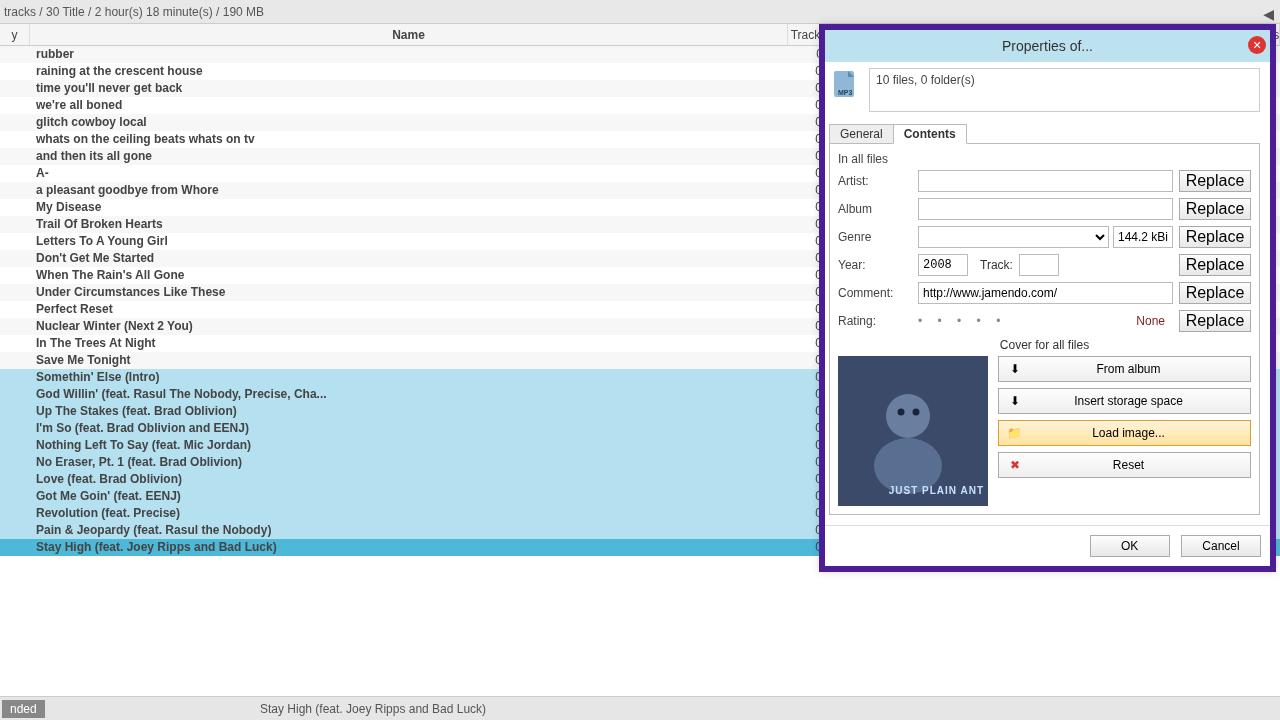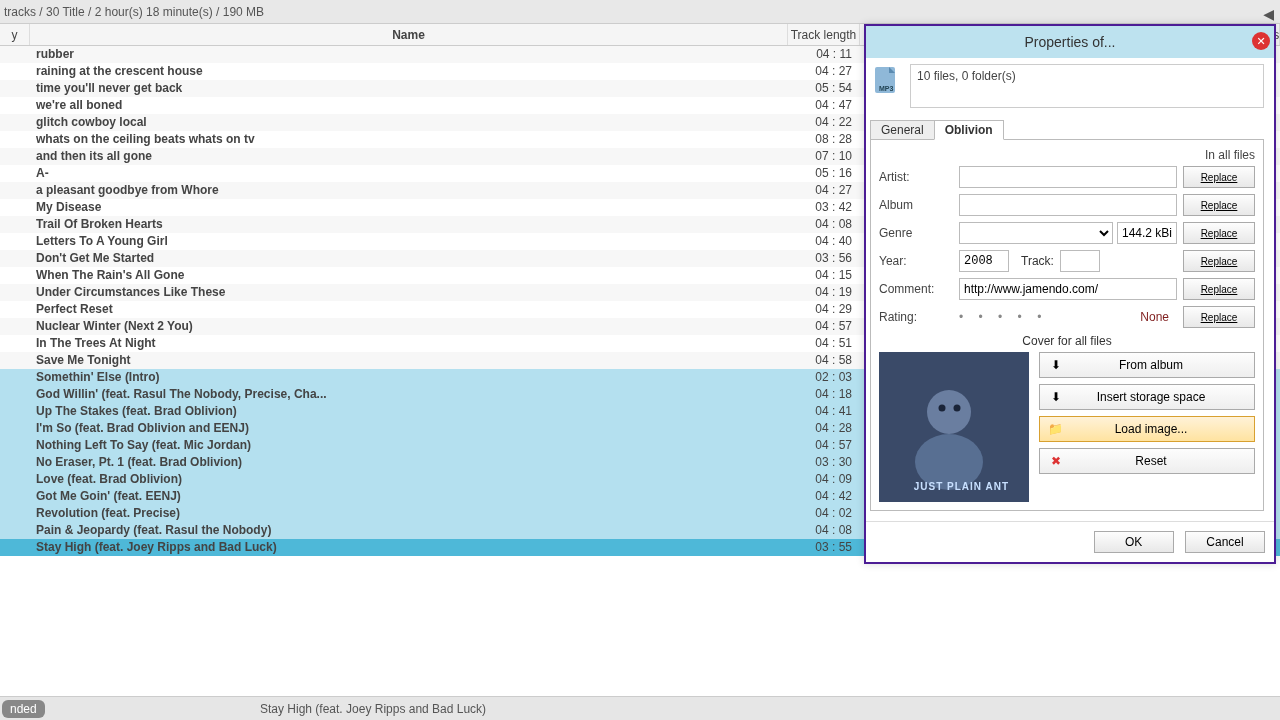--- a/index.html
+++ b/index.html
@@ -19,66 +19,66 @@
 .row .col { padding-left: 6px; overflow: hidden; white-space: nowrap; text-overflow: ellipsis; }
 .col.num { width: 30px; }
 .col.name { flex: 1; font-weight: bold; }
 .col.length { width: 72px; text-align: right; padding-right: 8px; }
 .col.artist { width: 120px; }
 .col.album { width: 150px; }
 .col.genre { width: 100px; }
 .col.fav { width: 50px; text-align: center; color: #aaa; }
 
 .statusbar { position: absolute; bottom: 0; left: 0; right: 0; height: 24px; background: #e6e6e6; border-top: 1px solid #ccc; line-height: 24px; color: #555; font-size: 12px; }
-.statusbar .btn { display: inline-block; background: #888; color: #fff; padding: 0 8px; margin: 2px; border-radius: 6px; height: 18px; line-height: 18px; }
+.statusbar .btn { display: inline-block; background: #888; color: #fff; padding: 0 8px; margin: 2px; border-radius: 0; height: 18px; line-height: 18px; }
 .statusbar .label { position: absolute; left: 260px; }
 
 
-.dialog { position: absolute; top: 24px; right: 4px; width: 412px; background: #fff; border: 2px solid #4c1d95; box-shadow: 0 0 8px rgba(0,0,0,.15); }
+.dialog { position: absolute; top: 24px; right: 4px; width: 457px; background: #fff; border: 6px solid #4c1d95; box-shadow: 0 0 8px rgba(0,0,0,.15); }
 .dialog-title { background: #bde2ef; height: 32px; line-height: 32px; text-align: center; font-size: 14px; color: #333; position: relative; }
 .dialog-title .close { position: absolute; right: 4px; top: 6px; width: 18px; height: 18px; background: #d33; color: #fff; border-radius: 50%; font-size: 11px; line-height: 18px; text-align: center; cursor: pointer; }
 .dialog-body { padding: 6px 10px 10px 4px; }
 
 .file-info { border: 1px solid #ccc; height: 44px; margin-left: 40px; padding: 4px 6px; position: relative; font-size: 12px; color: #444; }
 .mp3-icon { position: absolute; left: -40px; top: 0; width: 32px; height: 32px; }
 .mp3-icon svg { width: 32px; height: 32px; }
 
 .tabs { margin-top: 12px; display: flex; }
 .tab { border: 1px solid #bbb; padding: 2px 10px; font-size: 12px; background: #eee; margin-right: -1px; cursor: pointer; }
 .tab.active { font-weight: 700; background: #fff; border-bottom: 1px solid #fff; }
 .tab-body { border: 1px solid #bbb; margin-top: -1px; padding: 8px; }
 
 .field-row { display: flex; align-items: center; margin-bottom: 6px; }
 .field-row label { width: 80px; color: #444; font-size: 12px; }
 .field-row input, .field-row select { border: 1px solid #bbb; height: 22px; font-size: 12px; padding: 0 4px; background: #fff; }
 .field-row .main-input { flex: 1; }
-.field-row .replace-btn { width: 72px; height: 22px; margin-left: 6px; background: linear-gradient(#fdfdfd,#e8e8e8); border: 1px solid #aaa; font-size: 10px; cursor: pointer; text-decoration: underline; }
+.field-row .replace-btn { width: 72px; height: 22px; margin-left: 6px; background: linear-gradient(#fdfdfd,#e8e8e8); border: 1px solid #aaa; font-size: 16px; cursor: pointer; }
 .field-row .bitrate { width: 60px; margin-left: 4px; }
 .field-row .year { width: 50px; margin-left: 0; font-family: Liberation Mono, monospace; }
 .field-row .track-label { margin: 0 6px 0 12px; }
 .field-row .track { width: 40px; }
 
 .rating-dots { flex: 1; color: #888; letter-spacing: 6px; position: relative; }
 .rating-dots .none { position: absolute; right: 8px; color: #7f1d1d; letter-spacing: normal; }
 
 .cover-section { margin-top: 6px; text-align: center; }
 .cover-section .title { font-size: 12px; margin-bottom: 4px; }
 .cover-row { display: flex; gap: 10px; }
 .cover-img { width: 150px; height: 150px; background: linear-gradient(135deg,#4a5870,#2a3448); position: relative; }
-.cover-img .overlay-text { position: absolute; right: 20px; bottom: 10px; color: #c8e0ff; font-size: 10px; font-weight: bold; letter-spacing: 1px; }
+.cover-img .overlay-text { position: absolute; right: 4px; bottom: 10px; color: #c8e0ff; font-size: 10px; font-weight: bold; letter-spacing: 1px; }
 .cover-buttons { flex: 1; display: flex; flex-direction: column; gap: 6px; }
 .cover-btn { display: flex; align-items: center; justify-content: flex-start; height: 26px; border: 1px solid #aaa; background: linear-gradient(#fdfdfd,#eee); font-size: 12px; cursor: pointer; padding-left: 8px; }
 .cover-btn .ico { width: 16px; display: inline-block; margin-right: 6px; }
 .cover-btn.load { background: linear-gradient(#fff2d8,#ffe3a0); border-color: #d8a030; }
 .cover-btn .txt { flex: 1; text-align: center; margin-left: -22px; }
 
 .dialog-footer { text-align: right; padding: 9px; border-top: 1px solid #ddd; }
 .dialog-footer button { width: 80px; height: 22px; margin-left: 8px; background: linear-gradient(#fdfdfd,#e8e8e8); border: 1px solid #aaa; font-size: 12px; cursor: pointer; }
 
-.in-all-files { text-align: right; font-size: 12px; margin-bottom: 4px; color: #444; }
+.in-all-files { font-size: 12px; margin-bottom: 4px; color: #444; }
 
 
 .text-cursor { position: relative; }
 .text-cursor::after { content: "I"; position: absolute; left: 20px; top: 2px; font-family: serif; font-size: 14px; color: #000; }
 </style>
 </head>
 <body>
 
 <div class="topbar">
   <span>tracks  /  30 Title  /  2 hour(s) 18 minute(s)  /  190 MB</span>
@@ -385,21 +385,21 @@
             <rect x="4" y="2" width="20" height="26" rx="2" fill="#8fb8d8"></rect>
             <path d="M18 2 L24 8 L18 8 Z" fill="#5a8ab0"></path>
             <text x="8" y="26" font-size="7" fill="#245" font-weight="bold">MP3</text>
           </svg>
       </div>
       <span>10 files, 0 folder(s)</span>
     </div>
 
     <div class="tabs">
       <div class="tab">General</div>
-      <div class="tab active">Oblivion</div>
+      <div class="tab active">Contents</div>
     </div>
     <div class="tab-body">
       <div class="in-all-files">In all files</div>
 
       <div class="field-row">
         <label>Artist:</label>
         <input class="main-input text-cursor" style="">
         <button class="replace-btn">Replace</button>
       </div>
 

